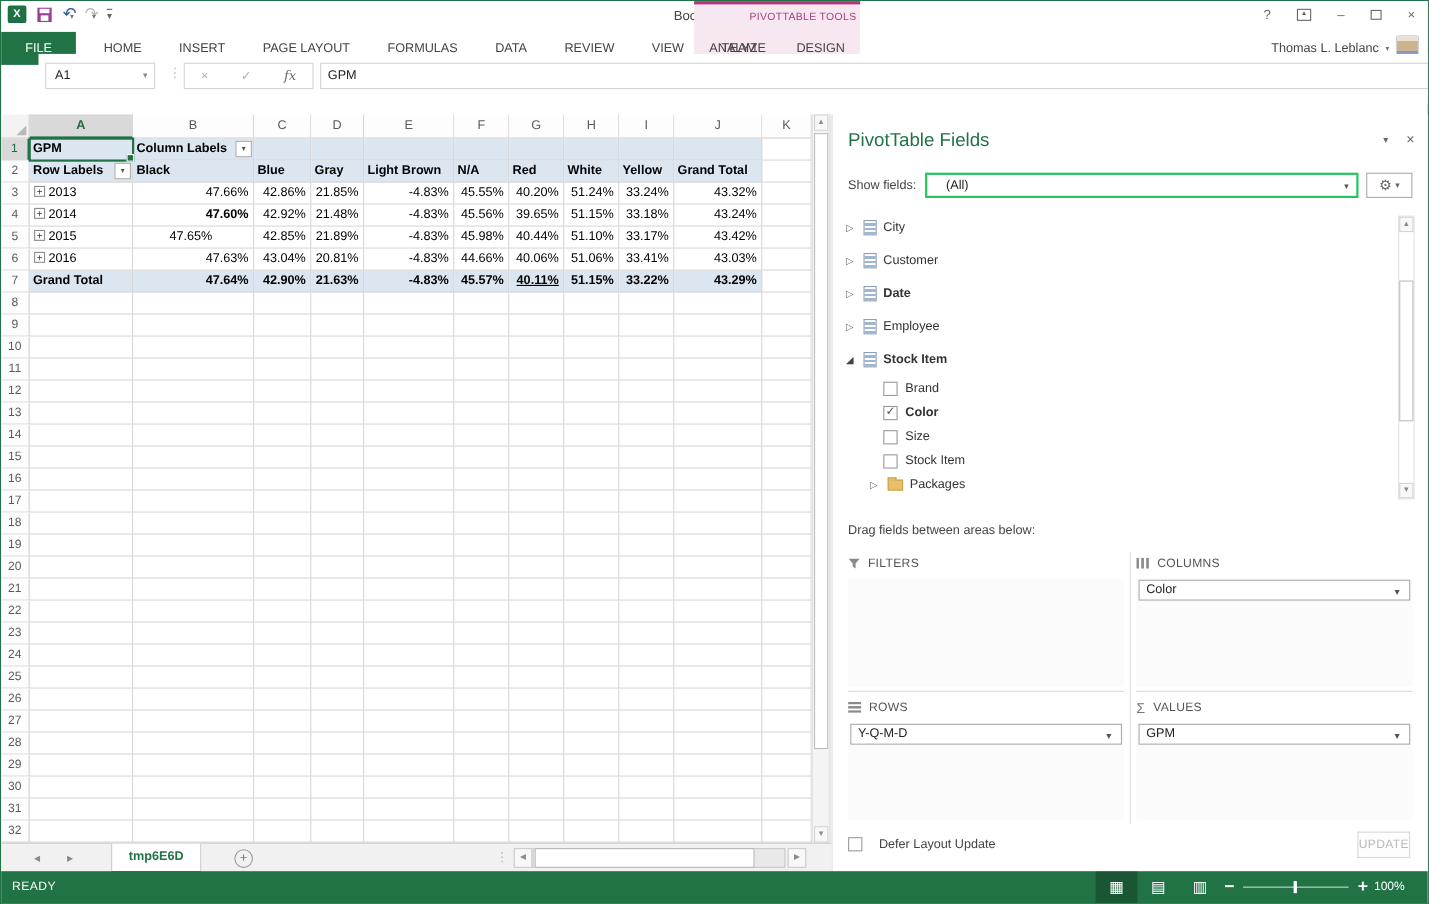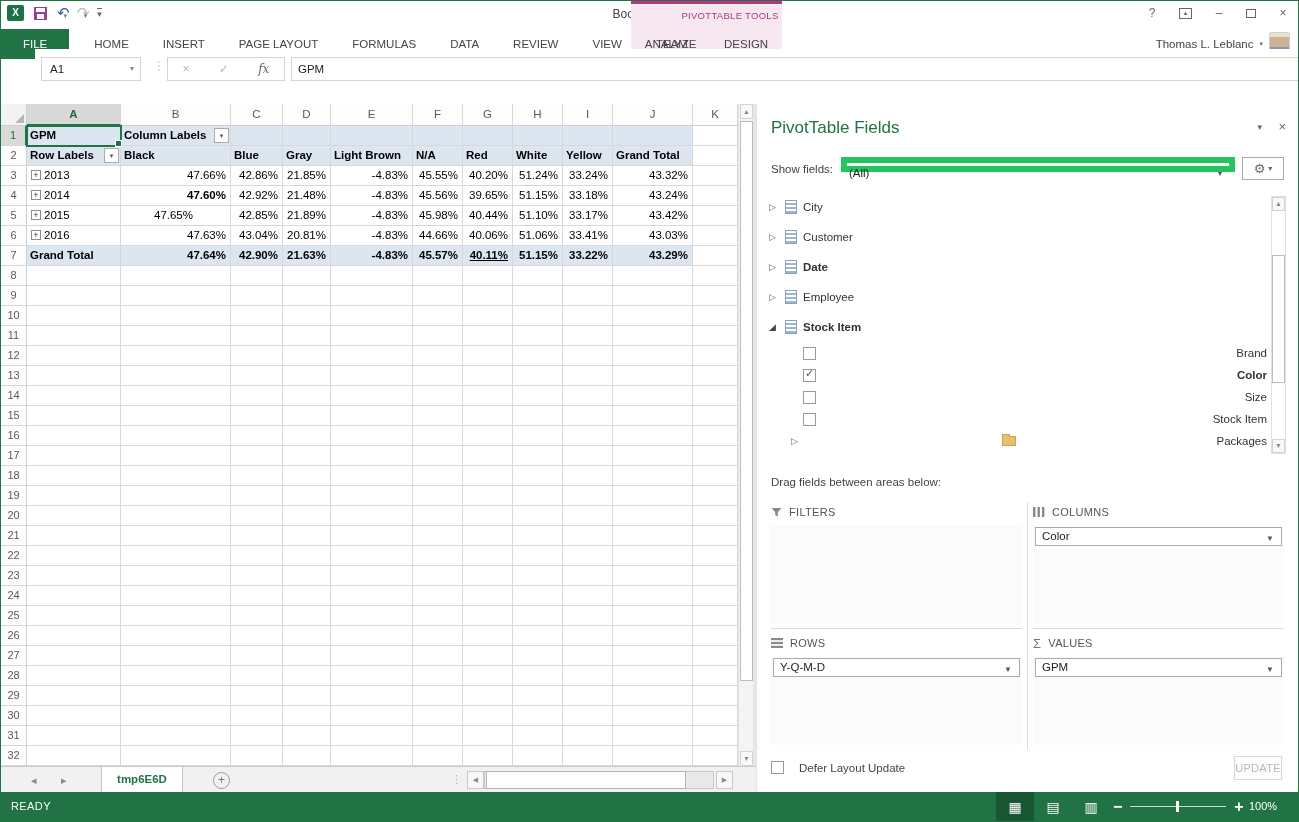--- a/index.html
+++ b/index.html
@@ -105,30 +105,30 @@
     color:#8a8a8a; font-size:7px; text-align:center; line-height:16px; }
   .hsb .track { position:absolute; left:17px; right:19px; top:0; height:18px; background:#e9e9e9; border:1px solid #c9c9c9; }
   .hsb .thumb { position:absolute; left:19px; top:0; width:200px; height:18px; background:#fff; border:1px solid #b5b5b5; }
 
   
   .pane { position:absolute; left:755px; top:103px; width:544px; height:690px; background:#fff; border-left:1px solid #e3e3e3; }
   .pane-title { position:absolute; left:14px; top:14px; font-size:17px; color:#217346; }
   .pane-caret { position:absolute; right:38px; top:18px; font-size:9px; color:#666; }
   .pane-close { position:absolute; right:14px; top:15px; font-size:13px; color:#666; }
   .sf-label { position:absolute; left:14px; top:59px; font-size:11.5px; color:#444; }
-  .sf-dd { position:absolute; left:84px; top:53px; width:394px; height:15px; border:6px solid #22c55e;
-    font-size:11.5px; color:#222; line-height:21px; padding-left:2px; }
+  .sf-dd { position:absolute; left:84px; top:53px; width:394px; height:23px; border:2px solid #22c55e;
+    font-size:11.5px; color:#222; line-height:21px; padding-left:17px; }
   .sf-dd .dd-arrow, .chip .dd-arrow { position:absolute; right:7px; top:0; font-size:8px; color:#555; line-height:21px; }
   .gear-btn { position:absolute; right:16px; top:53px; width:42px; height:23px; border:1px solid #ababab;
     text-align:center; font-size:13px; color:#666; line-height:21px; }
   .gear-btn .gdd { font-size:8px; vertical-align:2px; margin-left:3px; }
 
   .flist { position:absolute; left:6px; top:88px; width:504px; height:262px; overflow:hidden; }
   .fitem { display:flex; align-items:center; height:30px; padding-left:6px; font-size:11.5px; color:#333; }
-  .fitem.child { height:22px; padding-left:40px;justify-content:space-between; }
+  .fitem.child { height:22px; padding-left:40px; }
   .fitem.folder-row { padding-left:28px; }
   .fitem.b { font-weight:bold; }
   .farrow { width:16px; font-size:9px; color:#666; }
   .farrow.exp { color:#444; }
   .tbl-icon { width:12px; height:14px; border:1px solid #8ba0b8; margin-right:6px;
     background:repeating-linear-gradient(#fff 0 2px, #9fb6d0 2px 4px); }
   .folder-icon { width:14px; height:10px; background:#e8c06a; border:1px solid #cfa14d; margin-right:6px; position:relative; }
   .folder-icon::before { content:""; position:absolute; left:-1px; top:-3px; width:6px; height:2px;
     background:#e8c06a; border:1px solid #cfa14d; border-bottom:none; }
   .cb { width:13px; height:13px; border:1px solid #9a9a9a; background:#fff; margin-right:7px; position:relative; }

